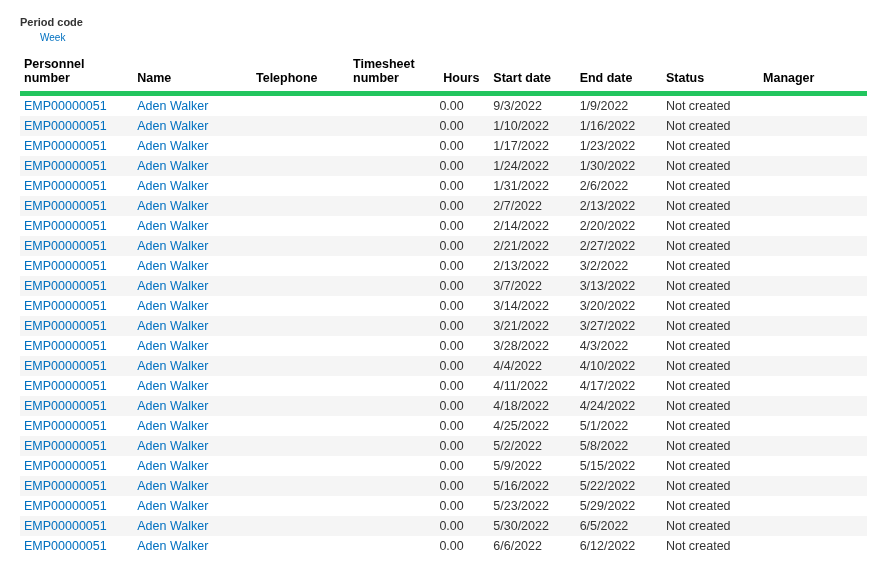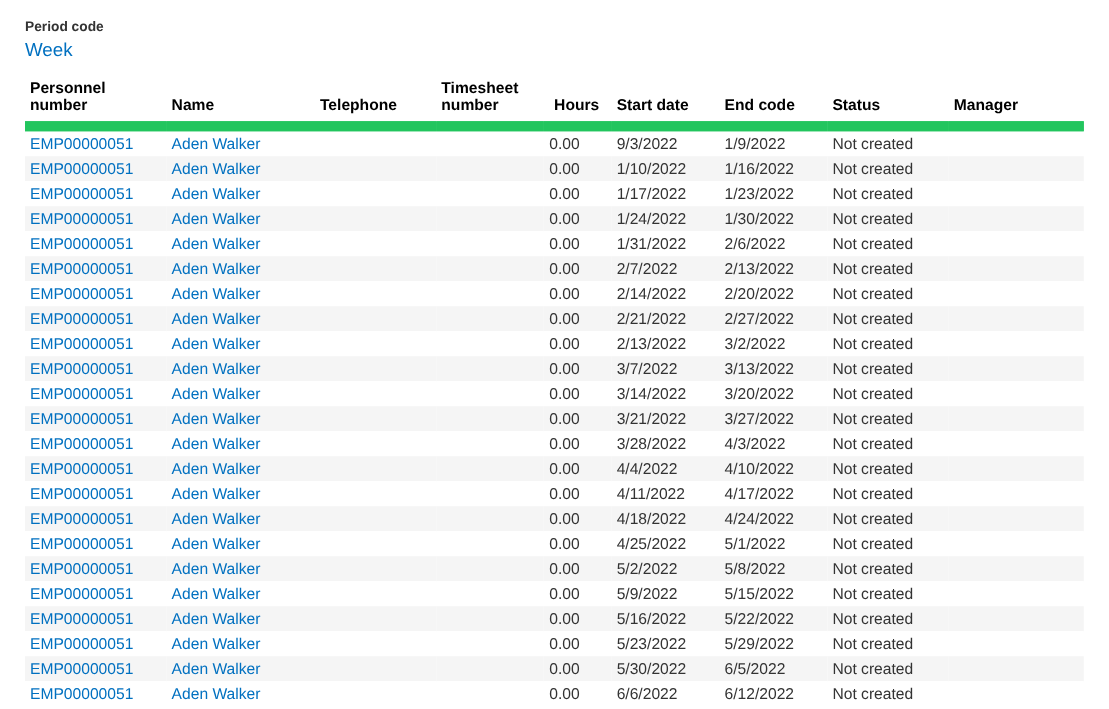--- a/index.html
+++ b/index.html
@@ -10,30 +10,31 @@
       color: #333;
       padding: 16px 20px;
     }
     .period-code-label {
       font-weight: 700;
       font-size: 11px;
       margin-bottom: 4px;
     }
     .period-value {
       color: #0070c0;
-      font-size: 15px;
+      font-size: 10px;
       margin-bottom: 10px;
+      margin-left: 20px;
     }
     table {
       width: 100%;
       border-collapse: collapse;
       font-size: 12.5px;
     }
     thead tr {
-      border-bottom: 8px solid #22c55e;
+      border-bottom: 5px solid #22c55e;
     }
     thead th {
       text-align: left;
       font-weight: 700;
       padding: 4px 6px 6px 4px;
       vertical-align: bottom;
       white-space: nowrap;
       color: #000;
     }
     tbody tr:nth-child(even) {
@@ -69,21 +70,21 @@
 
 <table>
   <thead>
     <tr>
       <th class="col-personnel">Personnel<br>number</th>
       <th class="col-name">Name</th>
       <th class="col-telephone">Telephone</th>
       <th class="col-timesheet">Timesheet<br>number</th>
       <th class="col-hours">Hours</th>
       <th class="col-startdate">Start date</th>
-      <th class="col-enddate">End code</th>
+      <th class="col-enddate">End date</th>
       <th class="col-status">Status</th>
       <th class="col-manager">Manager</th>
     </tr>
   </thead>
   <tbody id="table-body">
   <tr>
         <td class="col-personnel"><span class="cell-link">EMP00000051</span></td>
         <td class="col-name"><span class="cell-link">Aden Walker</span></td>
         <td class="col-telephone"></td>
         <td class="col-timesheet"></td>

